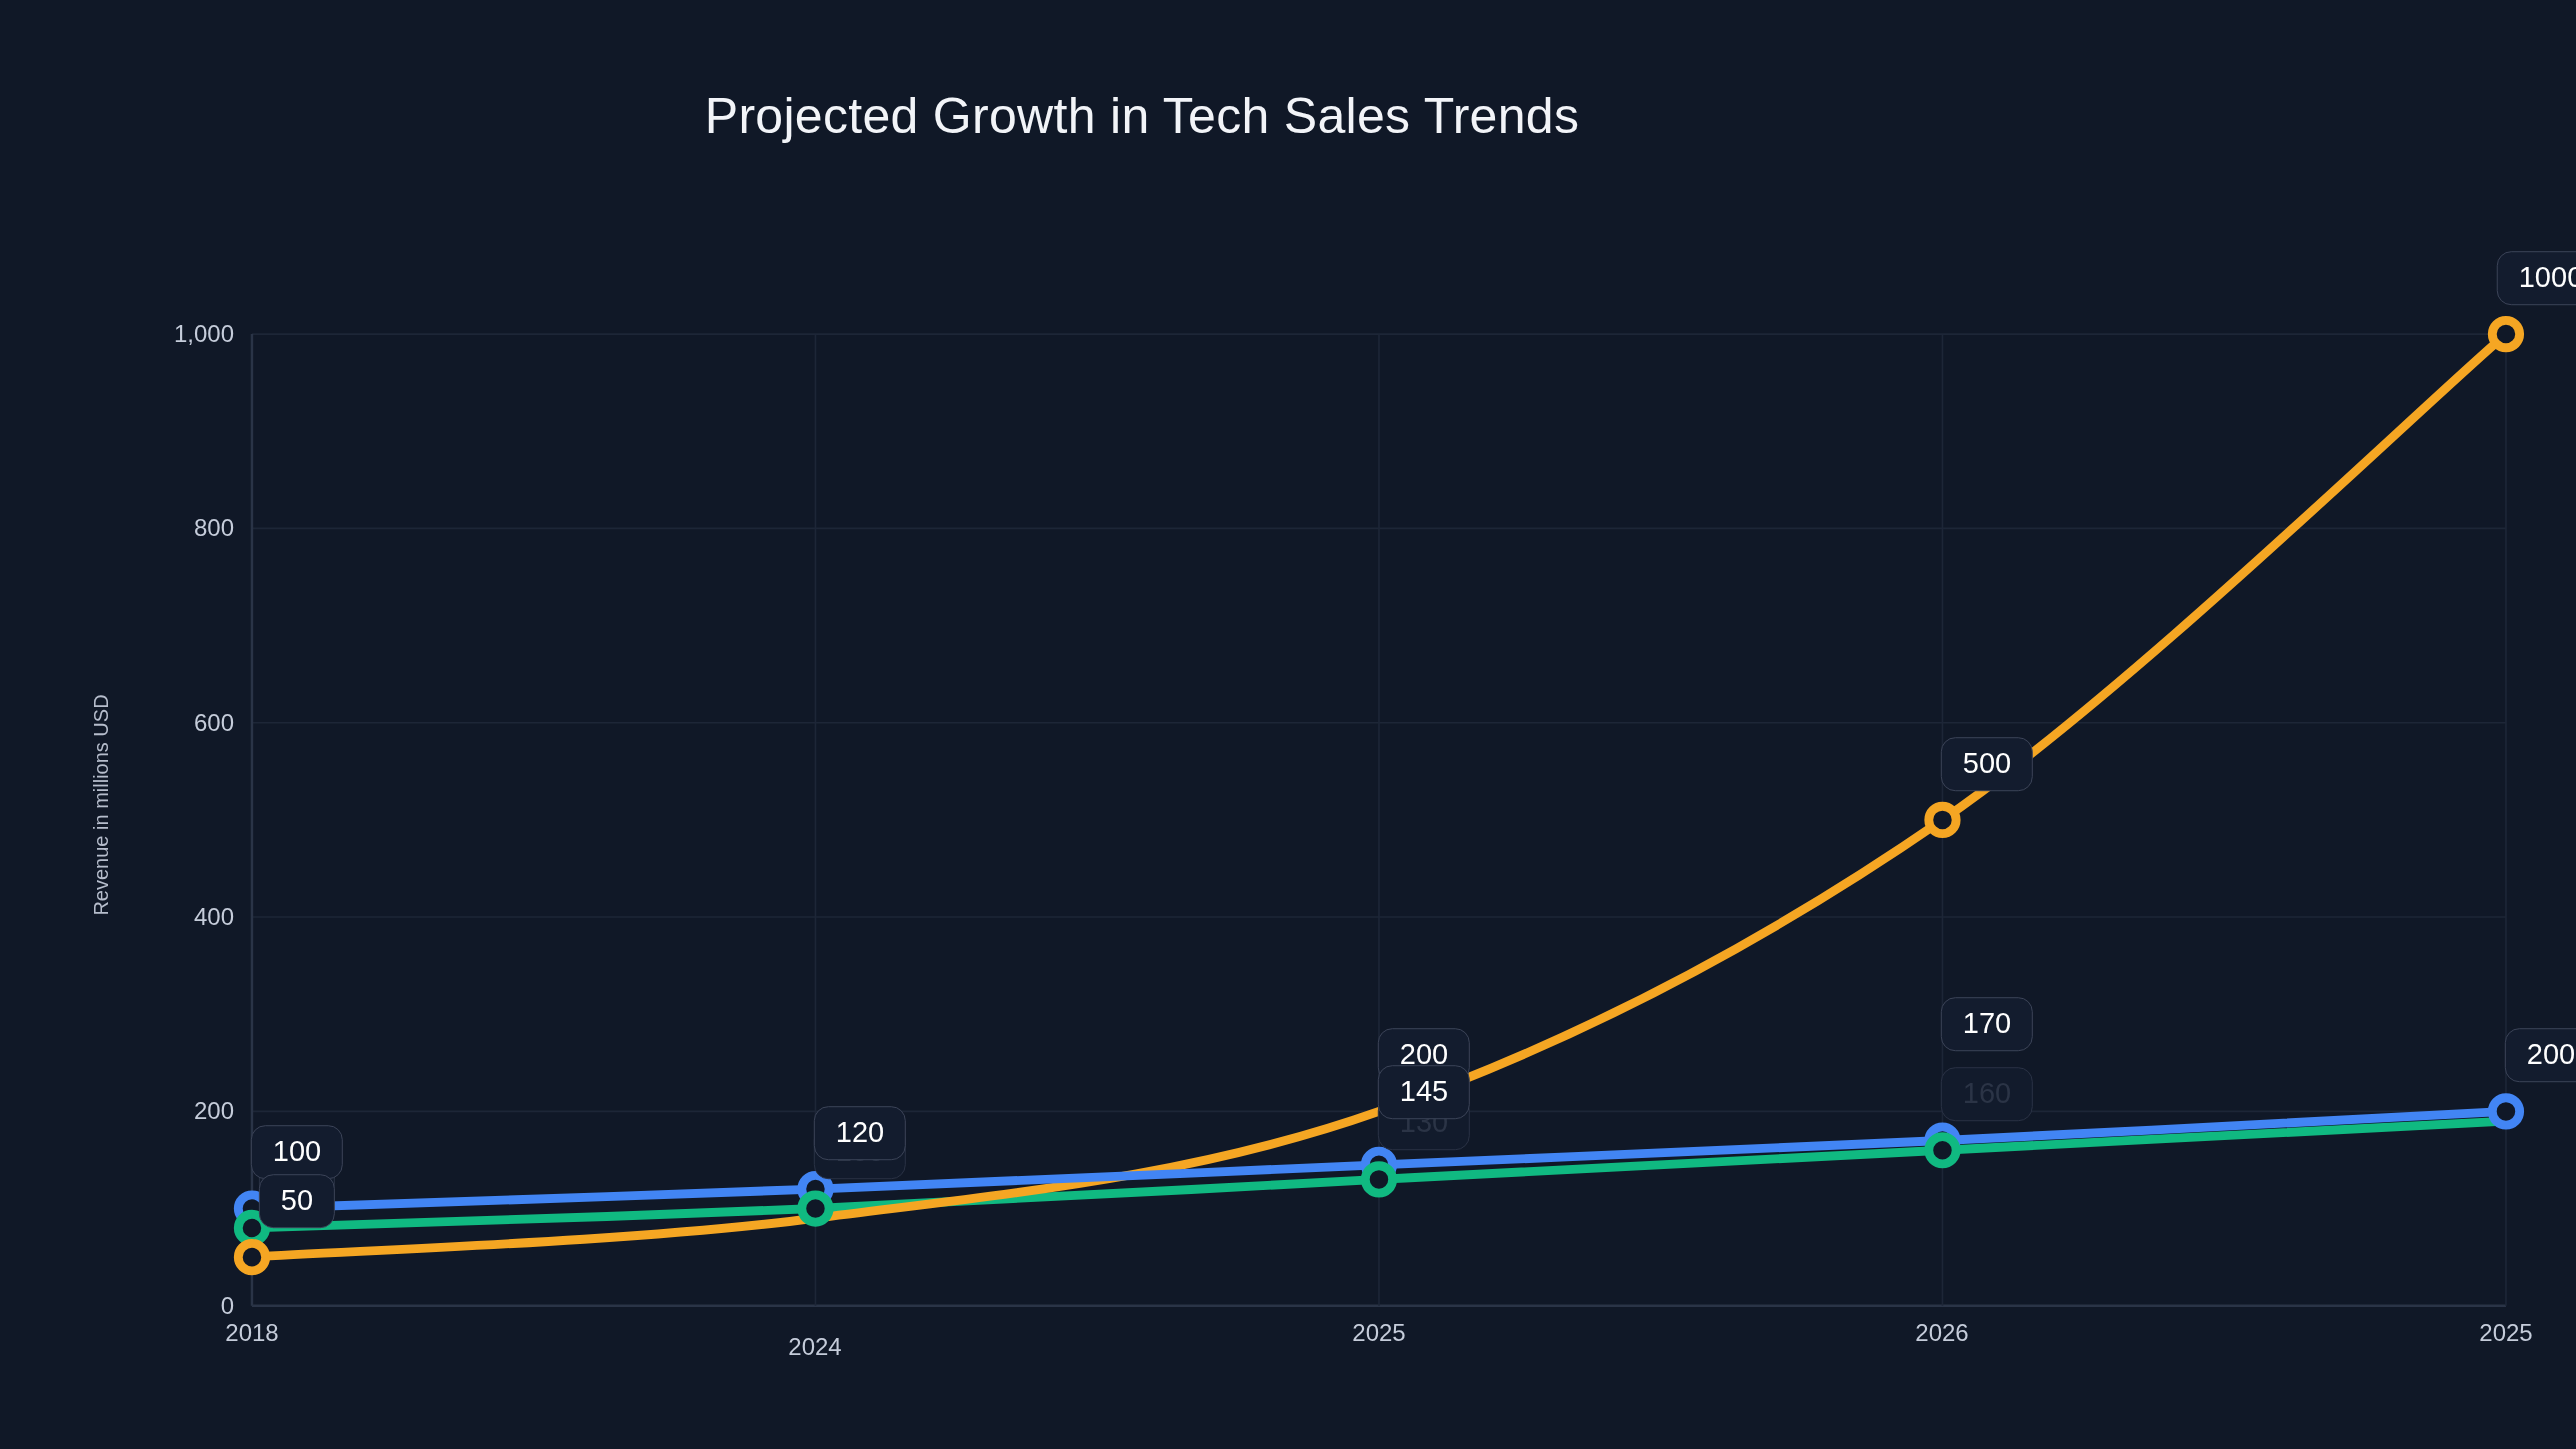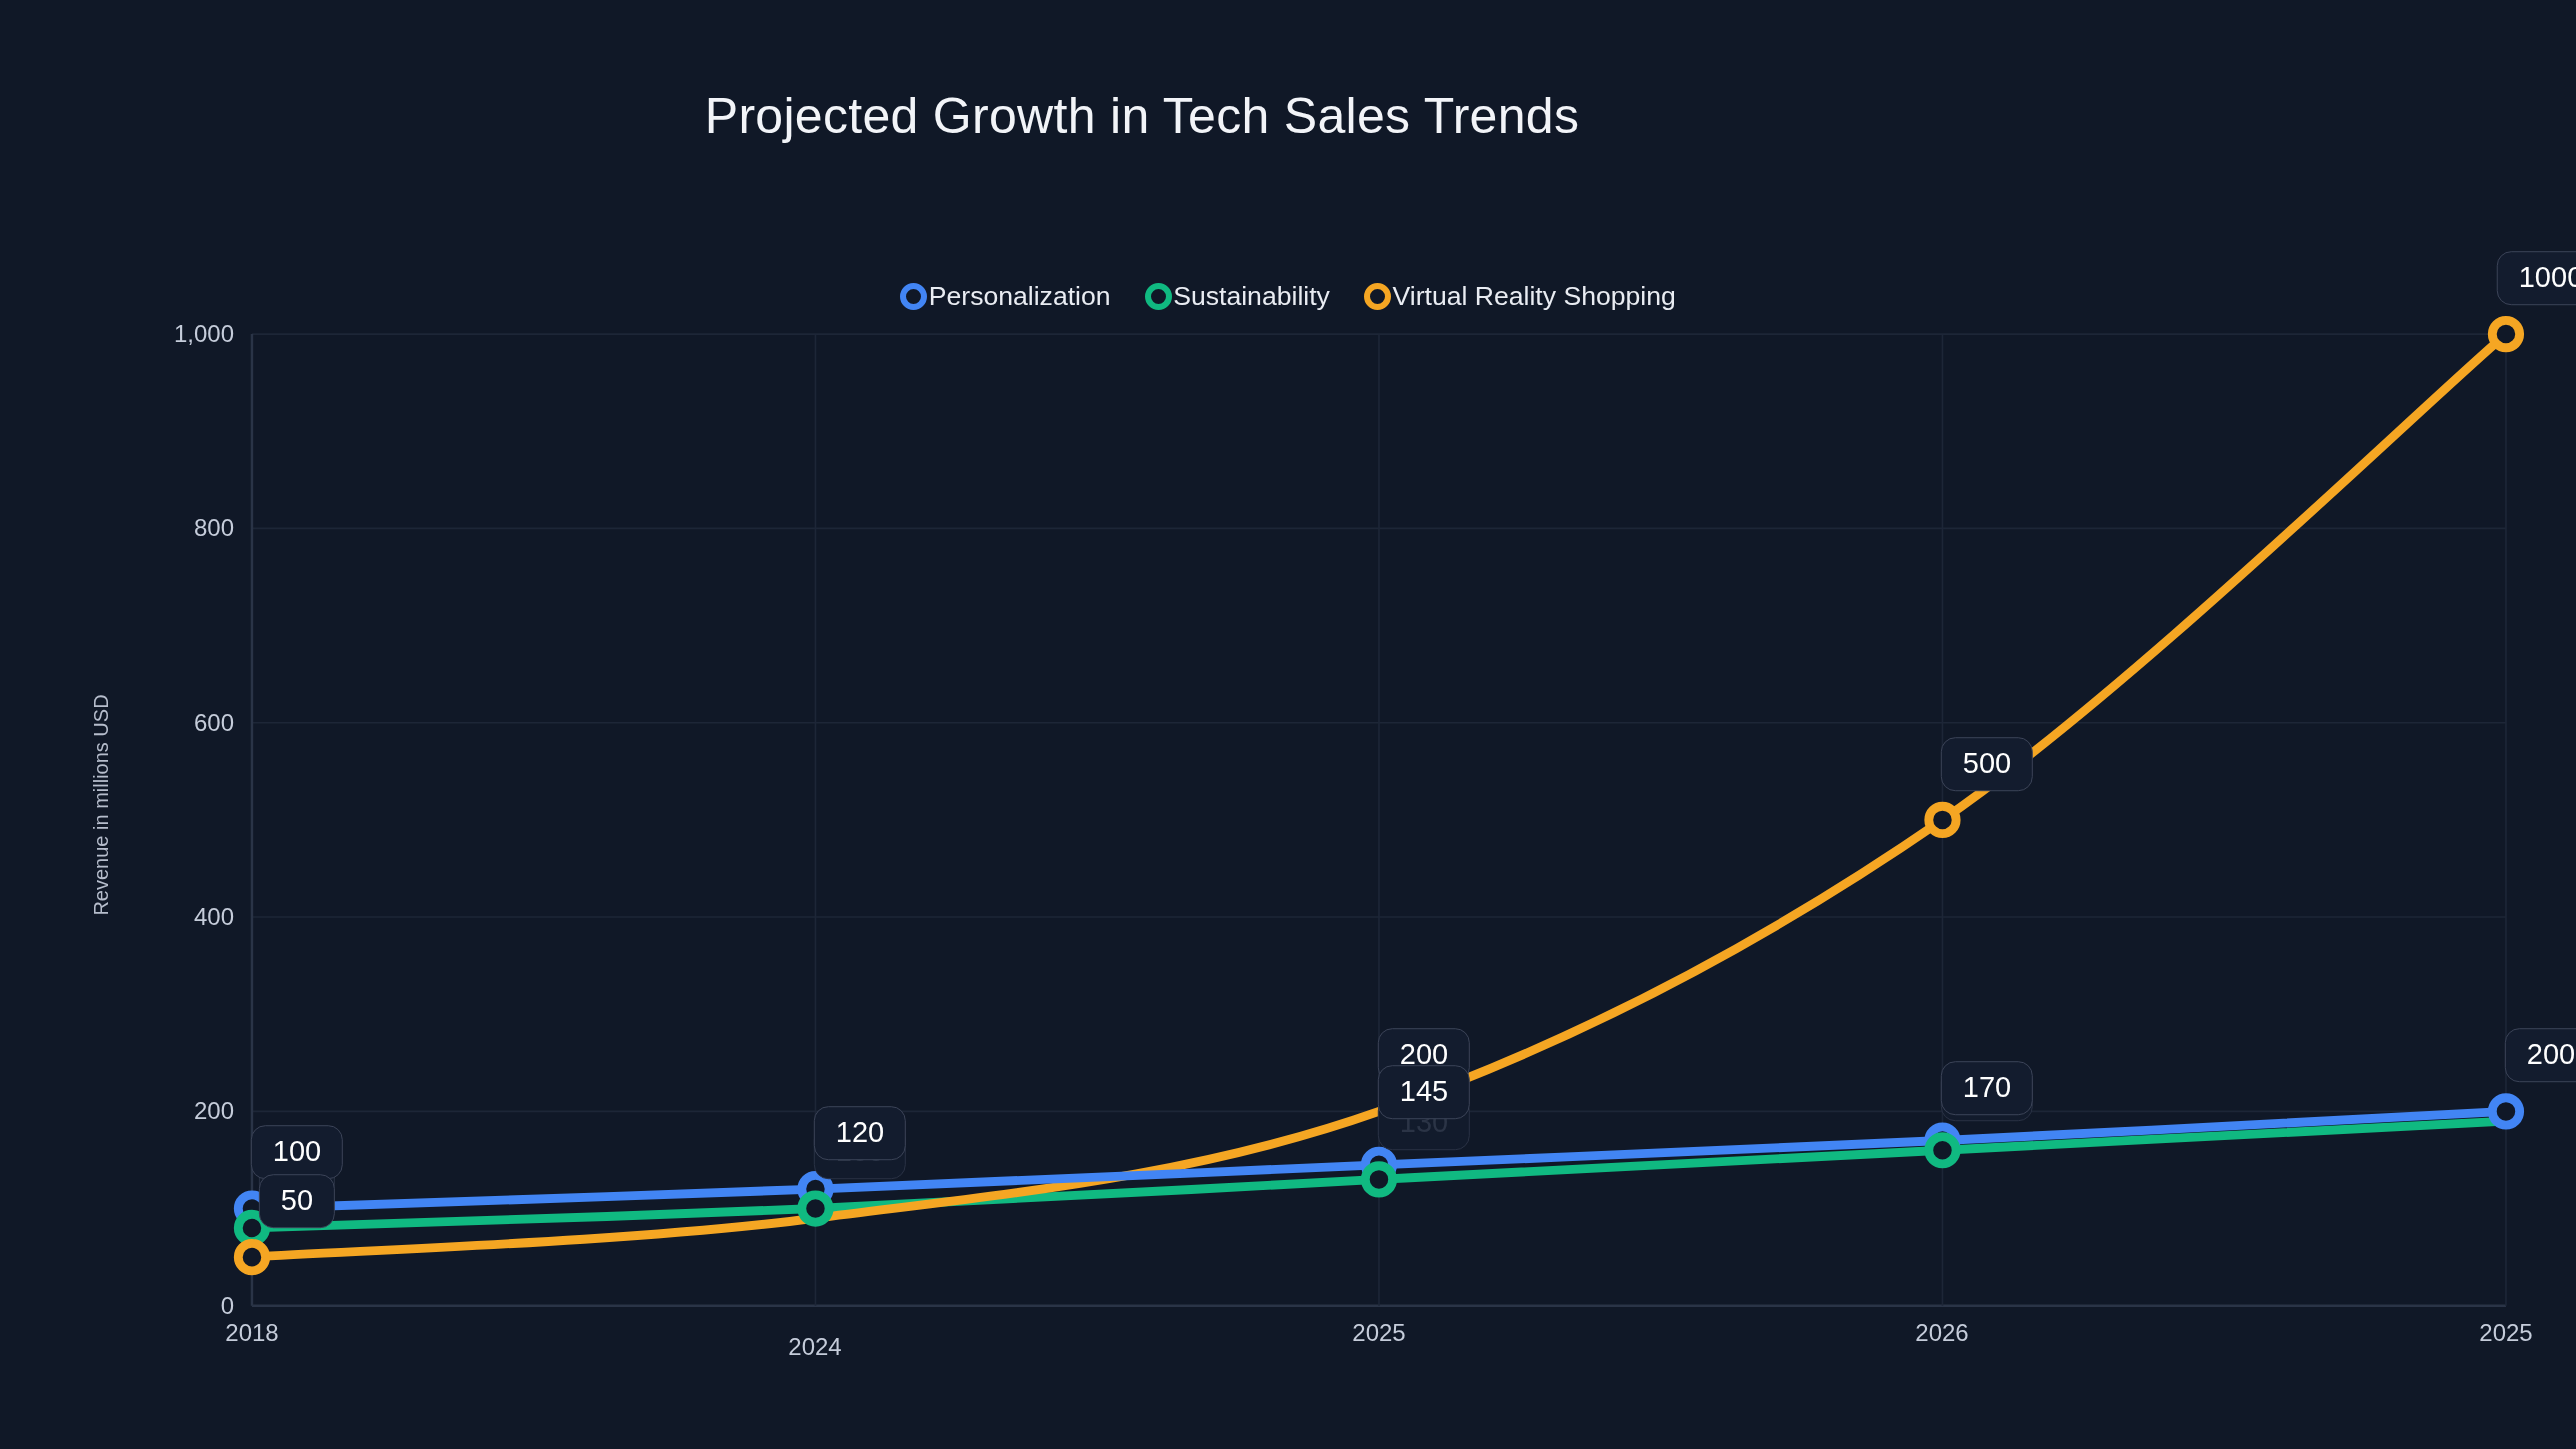--- a/index.html
+++ b/index.html
@@ -133,34 +133,20 @@
     background: #121b2c;
   }
 </style>
 </head>
 <body>
 
 <div id="root">
 
   <div class="chart-title">Projected Growth in Tech Sales Trends</div>
 
-  <div class="legend" id="legend">
-      <div class="legend-item">
-        <span class="legend-swatch" style="border-color: rgb(66, 133, 244);"></span>
-        <span class="legend-label">Personalization</span>
-      </div>
-      <div class="legend-item">
-        <span class="legend-swatch" style="border-color: rgb(16, 185, 129);"></span>
-        <span class="legend-label">Sustainability</span>
-      </div>
-      <div class="legend-item">
-        <span class="legend-swatch" style="border-color: rgb(245, 166, 35);"></span>
-        <span class="legend-label">Virtual Reality Shopping</span>
-      </div>
-    </div>
 
   <div class="y-axis-title">Revenue in millions USD</div>
 
   <div id="plot">
       <svg width="2576" height="1449" viewBox="0 0 3200 1800" style="position: absolute; left: 0px; top: 0px;">
         <line x1="313" y1="1622" x2="3113" y2="1622" stroke="#2a3447" stroke-width="3"></line>
         <line x1="313" y1="1380.6" x2="3113" y2="1380.6" stroke="#1d2637" stroke-width="2"></line>
         <line x1="313" y1="1139.2" x2="3113" y2="1139.2" stroke="#1d2637" stroke-width="2"></line>
         <line x1="313" y1="897.8000000000001" x2="3113" y2="897.8000000000001" stroke="#1d2637" stroke-width="2"></line>
         <line x1="313" y1="656.4" x2="3113" y2="656.4" stroke="#1d2637" stroke-width="2"></line>
@@ -208,20 +194,20 @@
       <div class="x-tick-label" style="left: 2506px;">2025</div>
       <div class="tooltip" style="left: 252px; top: 1152px; z-index: 5;">100</div>
       <div class="tooltip dim" style="left: 252px; top: 1172px; z-index: 1;">80</div>
       <div class="tooltip" style="left: 252px; top: 1201px; z-index: 5;">50</div>
       <div class="tooltip" style="left: 815px; top: 1133px; z-index: 5;">120</div>
       <div class="tooltip dim" style="left: 815px; top: 1152px; z-index: 1;">100</div>
       <div class="tooltip" style="left: 1379px; top: 1055px; z-index: 5;">200</div>
       <div class="tooltip" style="left: 1379px; top: 1092px; z-index: 5;">145</div>
       <div class="tooltip dim" style="left: 1379px; top: 1123px; z-index: 1;">130</div>
       <div class="tooltip" style="left: 1942px; top: 764px; z-index: 5;">500</div>
-      <div class="tooltip" style="left: 1942px; top: 1088px; z-index: 5;">170</div>
+      <div class="tooltip" style="left: 1942px; top: 1024px; z-index: 5;">170</div>
       <div class="tooltip dim" style="left: 1942px; top: 1094px; z-index: 1;">160</div>
       <div class="tooltip" style="left: 2506px; top: 278px; z-index: 5;">1000</div>
       <div class="tooltip" style="left: 2506px; top: 1055px; z-index: 5;">200</div>
     </div>
 
 </div>
 
 
 </body></html>

